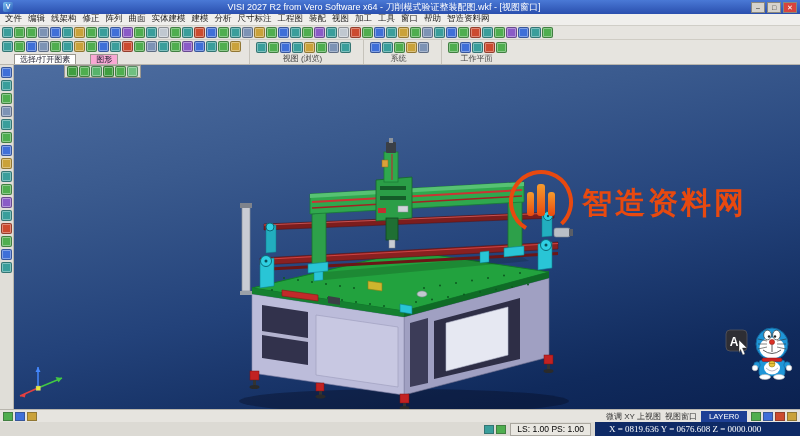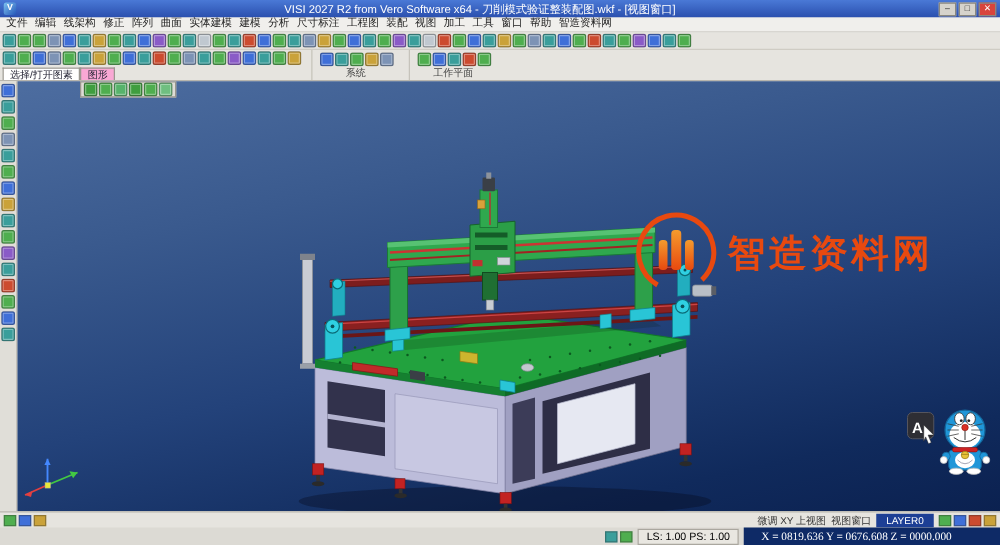--- a/index.html
+++ b/index.html
@@ -18,21 +18,21 @@
 
   .tbrow1 { height:14px; background:#e6e4df; border-bottom:1px solid #cfccc4; display:flex; align-items:center; padding-left:2px; gap:1px; }
   .tbrow1 .item, .icons .item, .float-toolbar .item, .rail .item {
     width:11px; height:11px; border-radius:2px; border:1px solid rgba(40,40,40,.35);
     box-shadow: inset 0 0 0 1px rgba(255,255,255,.35); flex:0 0 auto;
   }
 
   .ribbon { height:25px; background:#e6e4df; border-bottom:1px solid #b8b5ad; display:flex; }
   .ribbon-left { display:flex; flex-direction:column; }
   .icons { height:14px; display:flex; align-items:center; gap:1px; padding-left:2px; }
-  .tabs { height:11px; display:flex; align-items:flex-end; padding-left:2px; gap:0; }
+  .tabs { height:11px; display:flex; align-items:flex-end; padding-left:14px; gap:14px; }
   .tabs .item { background:#f9a8d4; border:1px solid #9a978f; border-bottom:none; font-size:8px; line-height:9px; padding:0 5px; color:#223; white-space:nowrap; }
   .tabs .item:first-child { background:#fff; }
   .ribbon-group { display:flex; flex-direction:column; border-left:1px solid #c6c3bb; padding:0 4px; margin-left:8px; }
   .ribbon-caption { font-size:8px; color:#444; text-align:center; line-height:10px; white-space:nowrap; }
 
   .main { position:absolute; top:65px; left:0; right:0; bottom:27px; display:flex; }
   .rail { width:14px; background:#e0ded8; border-right:1px solid #b8b5ad; display:flex; flex-direction:column; align-items:center; padding-top:2px; gap:2px; }
   .viewport { position:relative; flex:1; overflow:hidden;
     background:linear-gradient(168deg,#4d6da0 0%, #3a5a8e 28%, #23427a 58%, #102a5c 85%, #0b2150 100%); }
   .float-toolbar { position:absolute; left:50px; top:0; height:13px; background:#deddd6; border:1px solid #9a978f; display:flex; align-items:center; gap:1px; padding:0 2px; z-index:3; }
@@ -153,20 +153,33 @@
           <span class="item" style="background: rgb(138, 91, 199);"></span>
           <span class="item" style="background: rgb(63, 111, 216);"></span>
           <span class="item" style="background: rgb(58, 158, 155);"></span>
           <span class="item" style="background: rgb(79, 174, 79);"></span>
           <span class="item" style="background: rgb(202, 162, 58);"></span>
         </div>
       <div class="tabs">
           <span class="item">选择/打开图素</span>
           <span class="item">图形</span>
         </div>
+    </div>
+    <div class="ribbon-group">
+      <div class="icons">
+          <span class="item" style="background: rgb(58, 158, 155);"></span>
+          <span class="item" style="background: rgb(79, 174, 79);"></span>
+          <span class="item" style="background: rgb(63, 111, 216);"></span>
+          <span class="item" style="background: rgb(58, 158, 155);"></span>
+          <span class="item" style="background: rgb(202, 162, 58);"></span>
+          <span class="item" style="background: rgb(79, 174, 79);"></span>
+          <span class="item" style="background: rgb(125, 147, 181);"></span>
+          <span class="item" style="background: rgb(58, 158, 155);"></span>
+        </div>
+      <div class="ribbon-caption">视图 (浏览)</div>
     </div>
     <div class="ribbon-group">
       <div class="icons">
           <span class="item" style="background: rgb(63, 111, 216);"></span>
           <span class="item" style="background: rgb(58, 158, 155);"></span>
           <span class="item" style="background: rgb(79, 174, 79);"></span>
           <span class="item" style="background: rgb(202, 162, 58);"></span>
           <span class="item" style="background: rgb(125, 147, 181);"></span>
         </div>
       <div class="ribbon-caption">系统</div>

